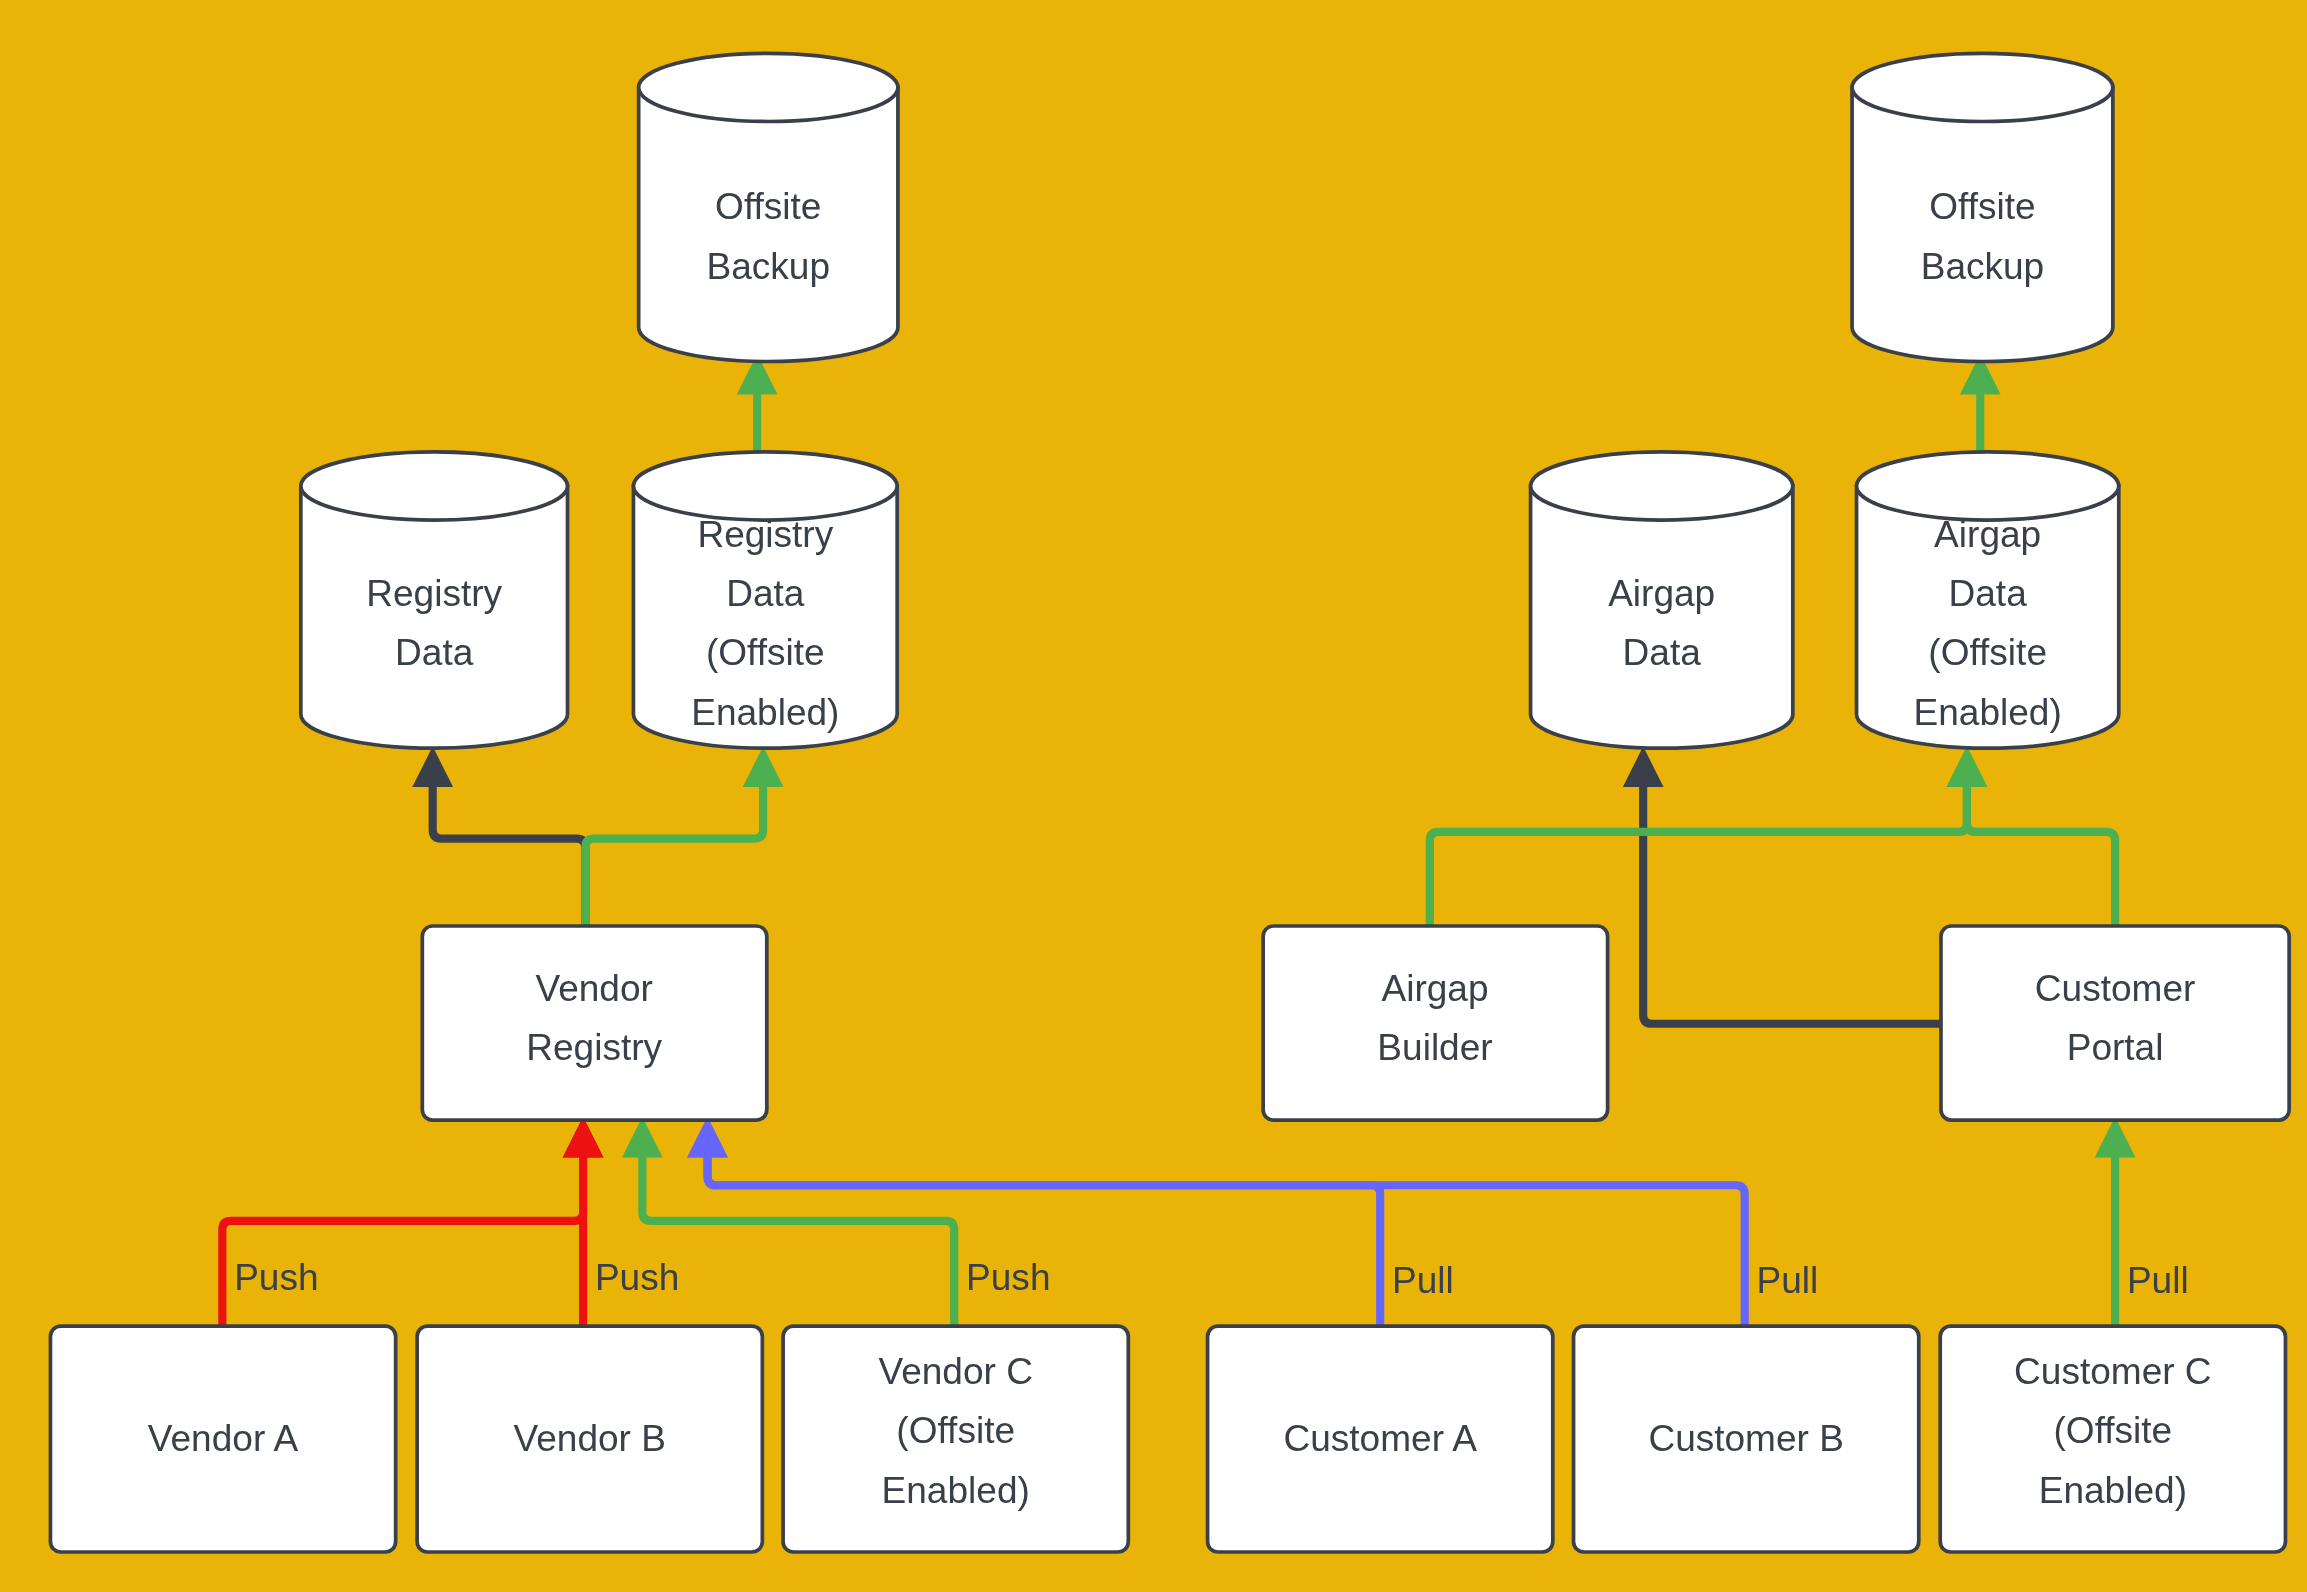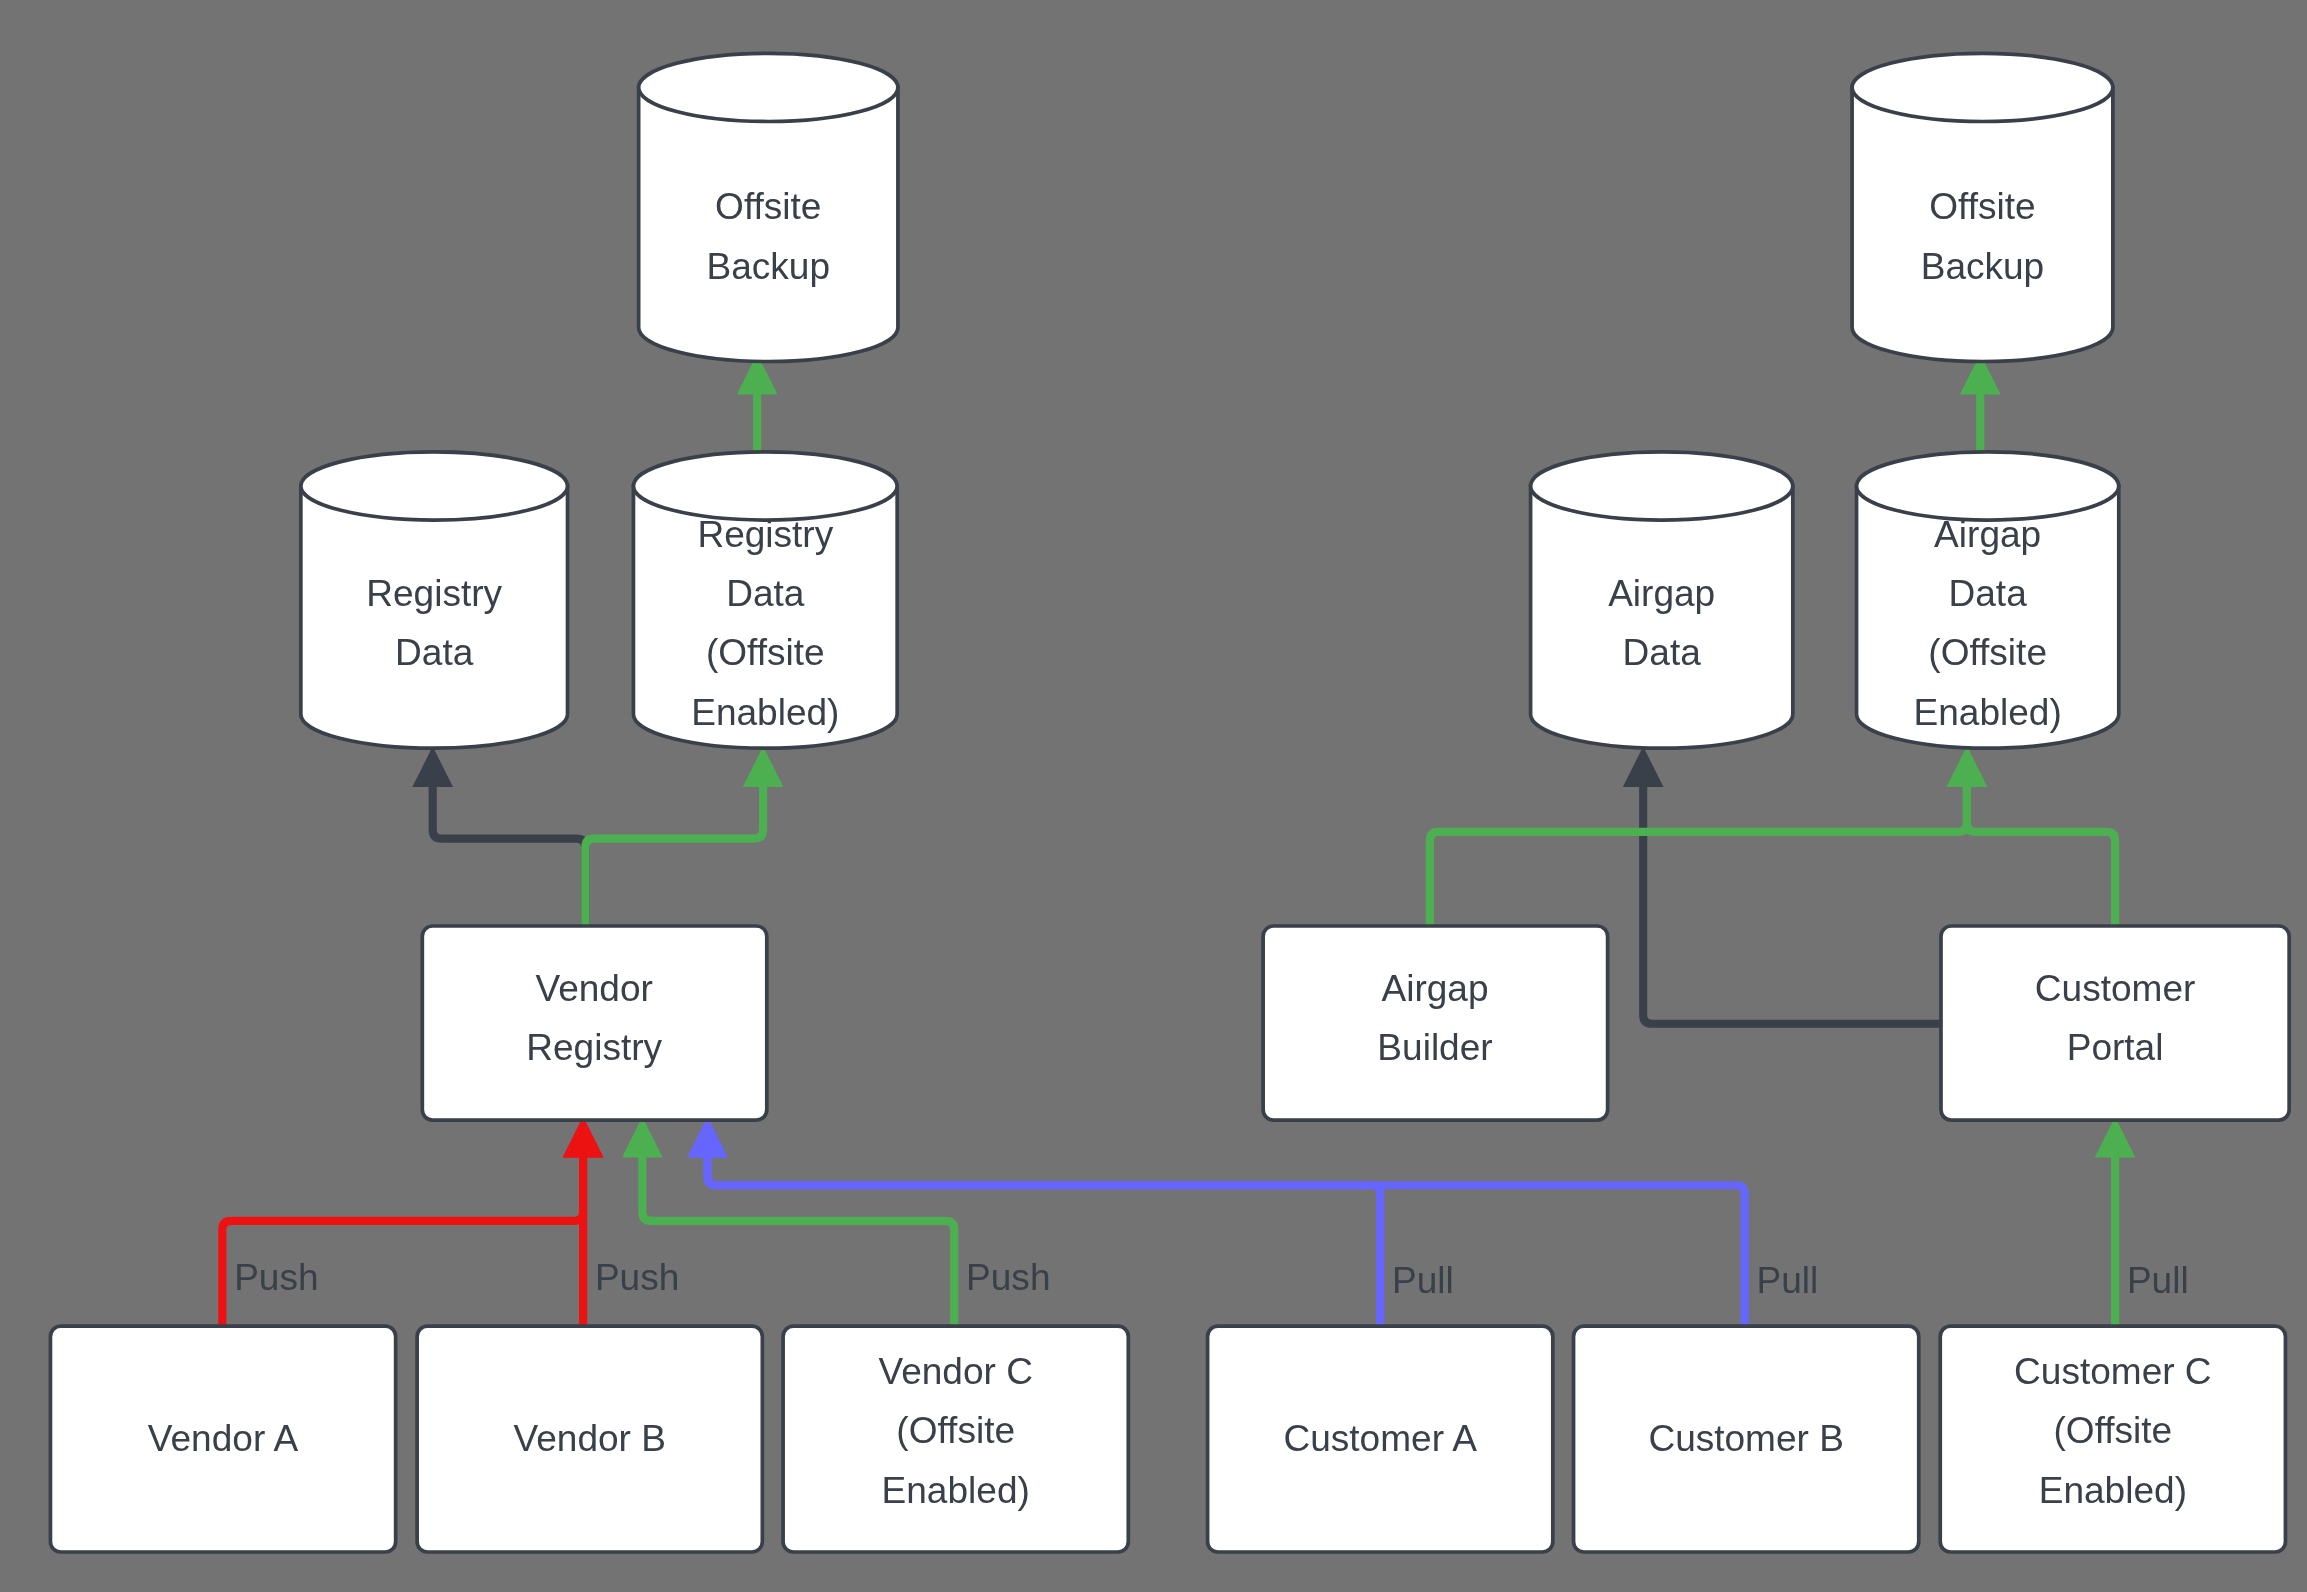--- a/index.html
+++ b/index.html
@@ -1,18 +1,18 @@
 <!DOCTYPE html>
 <html style="font-size:12px"><head>
 <meta charset="utf-8">
 <style>
   html,body{margin:0;padding:0;background:#ffffff;}
   body{width:2307px;height:1592px;overflow:hidden;
        font-family:"Liberation Sans","DejaVu Sans",sans-serif;}
-  #stage{position:relative;width:2307px;height:1592px;background:#737373;}
+  #stage{position:relative;width:2307px;height:1592px;background:#eab308;}
   svg.diagram{position:absolute;left:0;top:0;width:2307px;height:1592px;}
   .node-label{font-family:"Liberation Sans","DejaVu Sans",sans-serif;
     font-size:50px;fill:#3a4049;text-anchor:middle;dominant-baseline:middle;}
   .edge-label{font-family:"Liberation Sans","DejaVu Sans",sans-serif;
     font-size:50px;fill:#3a4049;text-anchor:start;dominant-baseline:middle;}
   .shape{fill:#ffffff;stroke:#3a4049;stroke-width:5;}
   .cyl-top{fill:#ffffff;stroke:#3a4049;stroke-width:5;}
   .link{fill:none;stroke-width:11;stroke-linecap:butt;stroke-linejoin:round;}
 </style>
 </head>

